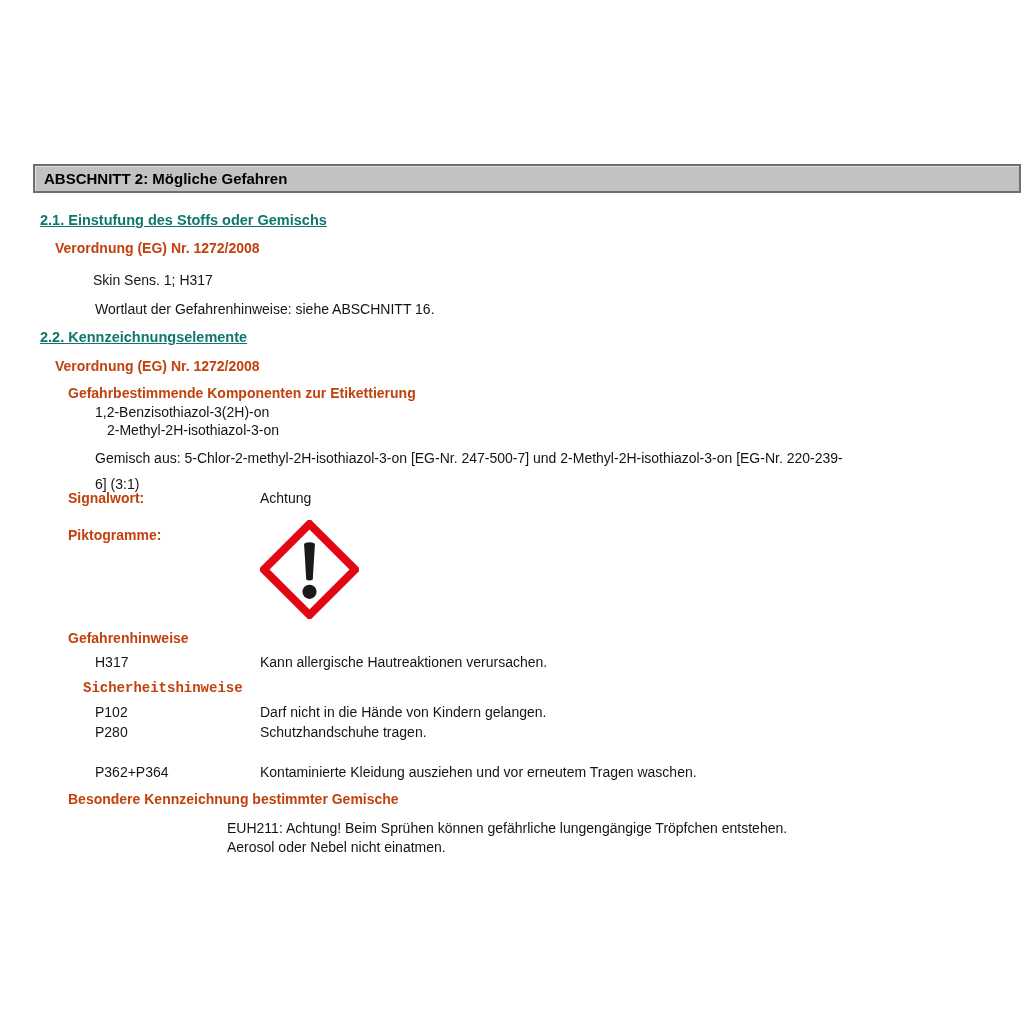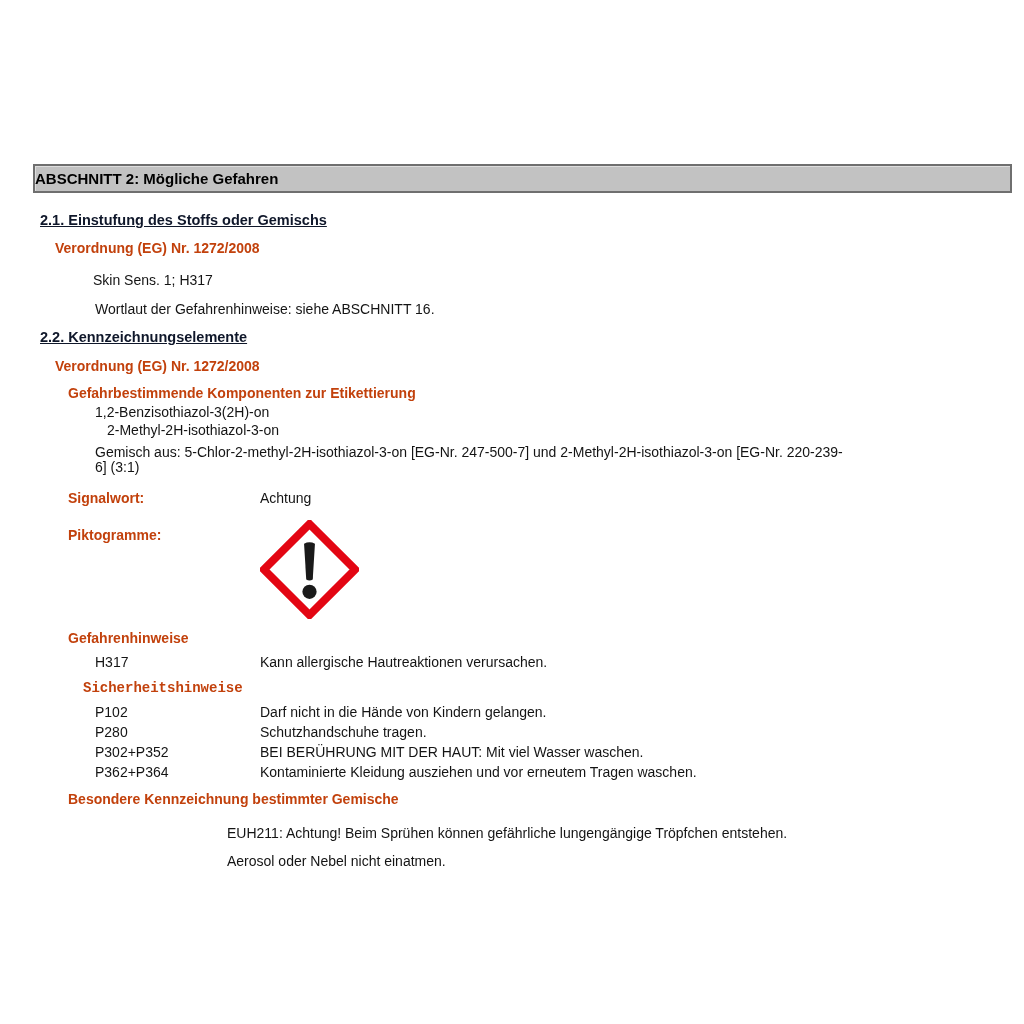--- a/index.html
+++ b/index.html
@@ -16,52 +16,52 @@
   .abs { position: absolute; white-space: nowrap; }
   .section-bar {
     position: absolute;
     left: 33px; top: 164px;
     width: 975px; height: 25px;
     background: #c2c2c2;
     border: 2px solid #6f6f6f;
     box-shadow: inset 1px 1px 0 #dedede;
     display: flex;
     align-items: center;
-    padding-left: 0;
+    padding-left: 9px;
     font-weight: bold;
     font-size: 15px;
     color: #000000;
   }
   .sub-heading {
     font-weight: bold;
     font-size: 14.5px;
     text-decoration: underline;
-    color: #0f172a;
+    color: #0f766e;
   }
   .lvl-heading { font-weight: bold; color: #c2410c; }
   .code-row { left: 95px; }
   .code-row .code {
     display: inline-block;
     width: 165px;
     vertical-align: top;
   }
   .label-row .lbl {
     display: inline-block;
     width: 192px;
     vertical-align: top;
     font-weight: bold;
     color: #c2410c;
   }
-  .wrap { white-space: normal; line-height: 15px; }
+  .wrap { white-space: normal; line-height: 26px; }
   .euh-text {
     position: absolute;
     left: 227px; top: 819px;
     width: 585px;
     white-space: normal;
-    line-height: 28px;
+    line-height: 19px;
   }
   .pictogram {
     position: absolute;
     left: 260px; top: 520px;
     width: 99px; height: 99px;
   }
 </style>
 </head>
 <body>
 
@@ -116,23 +116,20 @@
   <div class="abs lvl-heading" style="left:83px; top:680px;font-family:Liberation Mono, monospace;">Sicherheitshinweise</div>
 
   <div class="abs code-row" style="top:704px;">
     <span class="code">P102</span><span>Darf nicht in die Hände von Kindern gelangen.</span>
   </div>
 
   <div class="abs code-row" style="top:724px;">
     <span class="code">P280</span><span>Schutzhandschuhe tragen.</span>
   </div>
 
-  <div class="abs code-row" style="top:744px;">
-    <span class="code">P302+P352</span><span>BEI BERÜHRUNG MIT DER HAUT: Mit viel Wasser waschen.</span>
-  </div>
 
   <div class="abs code-row" style="top:764px;">
     <span class="code">P362+P364</span><span>Kontaminierte Kleidung ausziehen und vor erneutem Tragen waschen.</span>
   </div>
 
   <div class="abs lvl-heading" style="left:68px; top:791px;">Besondere Kennzeichnung bestimmter Gemische</div>
 
   <div class="euh-text">EUH211: Achtung! Beim Sprühen können gefährliche lungengängige Tröpfchen entstehen. Aerosol oder Nebel nicht einatmen.</div>
 
 </div>

